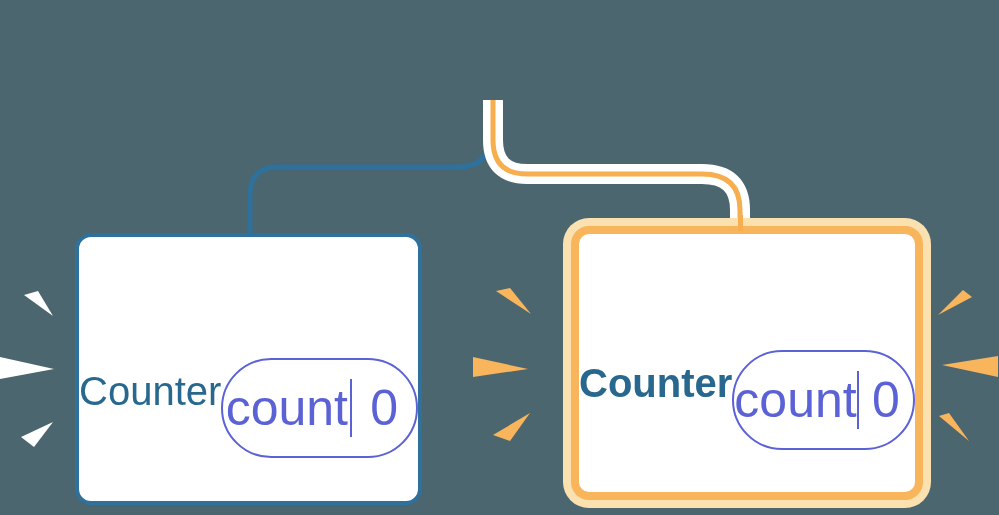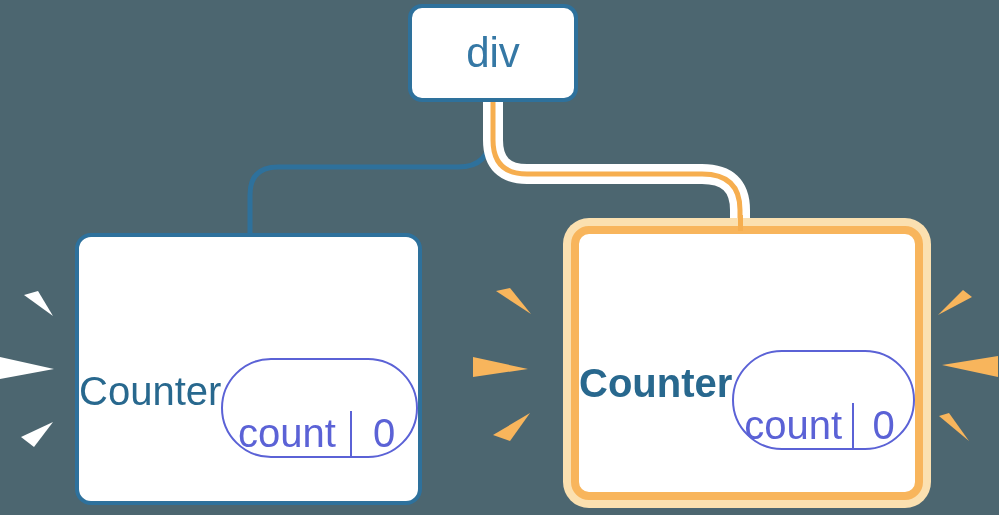--- a/index.html
+++ b/index.html
@@ -22,21 +22,21 @@
   .root-node{left:408px;top:4px;width:170px;height:98px;border:4px solid var(--blue);
     border-radius:14px;color:var(--div-text);font-size:42px}
   .counter{flex-direction:row;justify-content:flex-start}
   .counter-left{left:75px;top:233px;width:347px;height:272px;border:4px solid var(--blue);
     border-radius:16px;padding-top:44px}
   .counter-right{left:571px;top:226px;width:352px;height:274px;border:8px solid var(--orange-border);
     border-radius:18px;box-shadow:0 0 0 8px var(--orange-light);padding-top:40px}
   .counter-title{font-size:40px;color:var(--title-blue);line-height:40px}
   .counter-right .counter-title{font-weight:bold}
   .pill{margin-top:34px;width:250px;height:100px;border:2.5px solid var(--indigo);
-    border-radius:50px;display:flex;align-items:flex-end;color:var(--indigo);font-size:40px}
+    border-radius:50px;display:flex;align-items:center;color:var(--indigo);font-size:50px}
   .pill-key{flex:0 0 67%;display:flex;align-items:center;justify-content:center;
     border-right:2.5px solid var(--indigo)}
   .pill-value{flex:1;display:flex;align-items:center;justify-content:center}
   .edge-stub{position:absolute;left:738px;top:215px;width:5px;height:16px;background:var(--orange)}
 </style>
 </head>
 <body>
 
 <div class="stage">
 
@@ -60,23 +60,20 @@
       <polygon class="ray-orange" points="493,435 510,441 530,413"></polygon>
     </g>
 
     <g>
       <polygon class="ray-orange" points="938,315 963,290 972,297"></polygon>
       <polygon class="ray-orange" points="942,365 998,356 998,377"></polygon>
       <polygon class="ray-orange" points="939,416 949,413 969,441"></polygon>
     </g>
   </svg>
 
-  <div class="node root-node">
-    <span>div</span>
-  </div>
 
   <div class="node counter counter-left">
     <div class="counter-title">Counter</div>
     <div class="pill">
       <span class="pill-key">count</span>
       <span class="pill-value">0</span>
     </div>
   </div>
 
   <div class="node counter counter-right">

